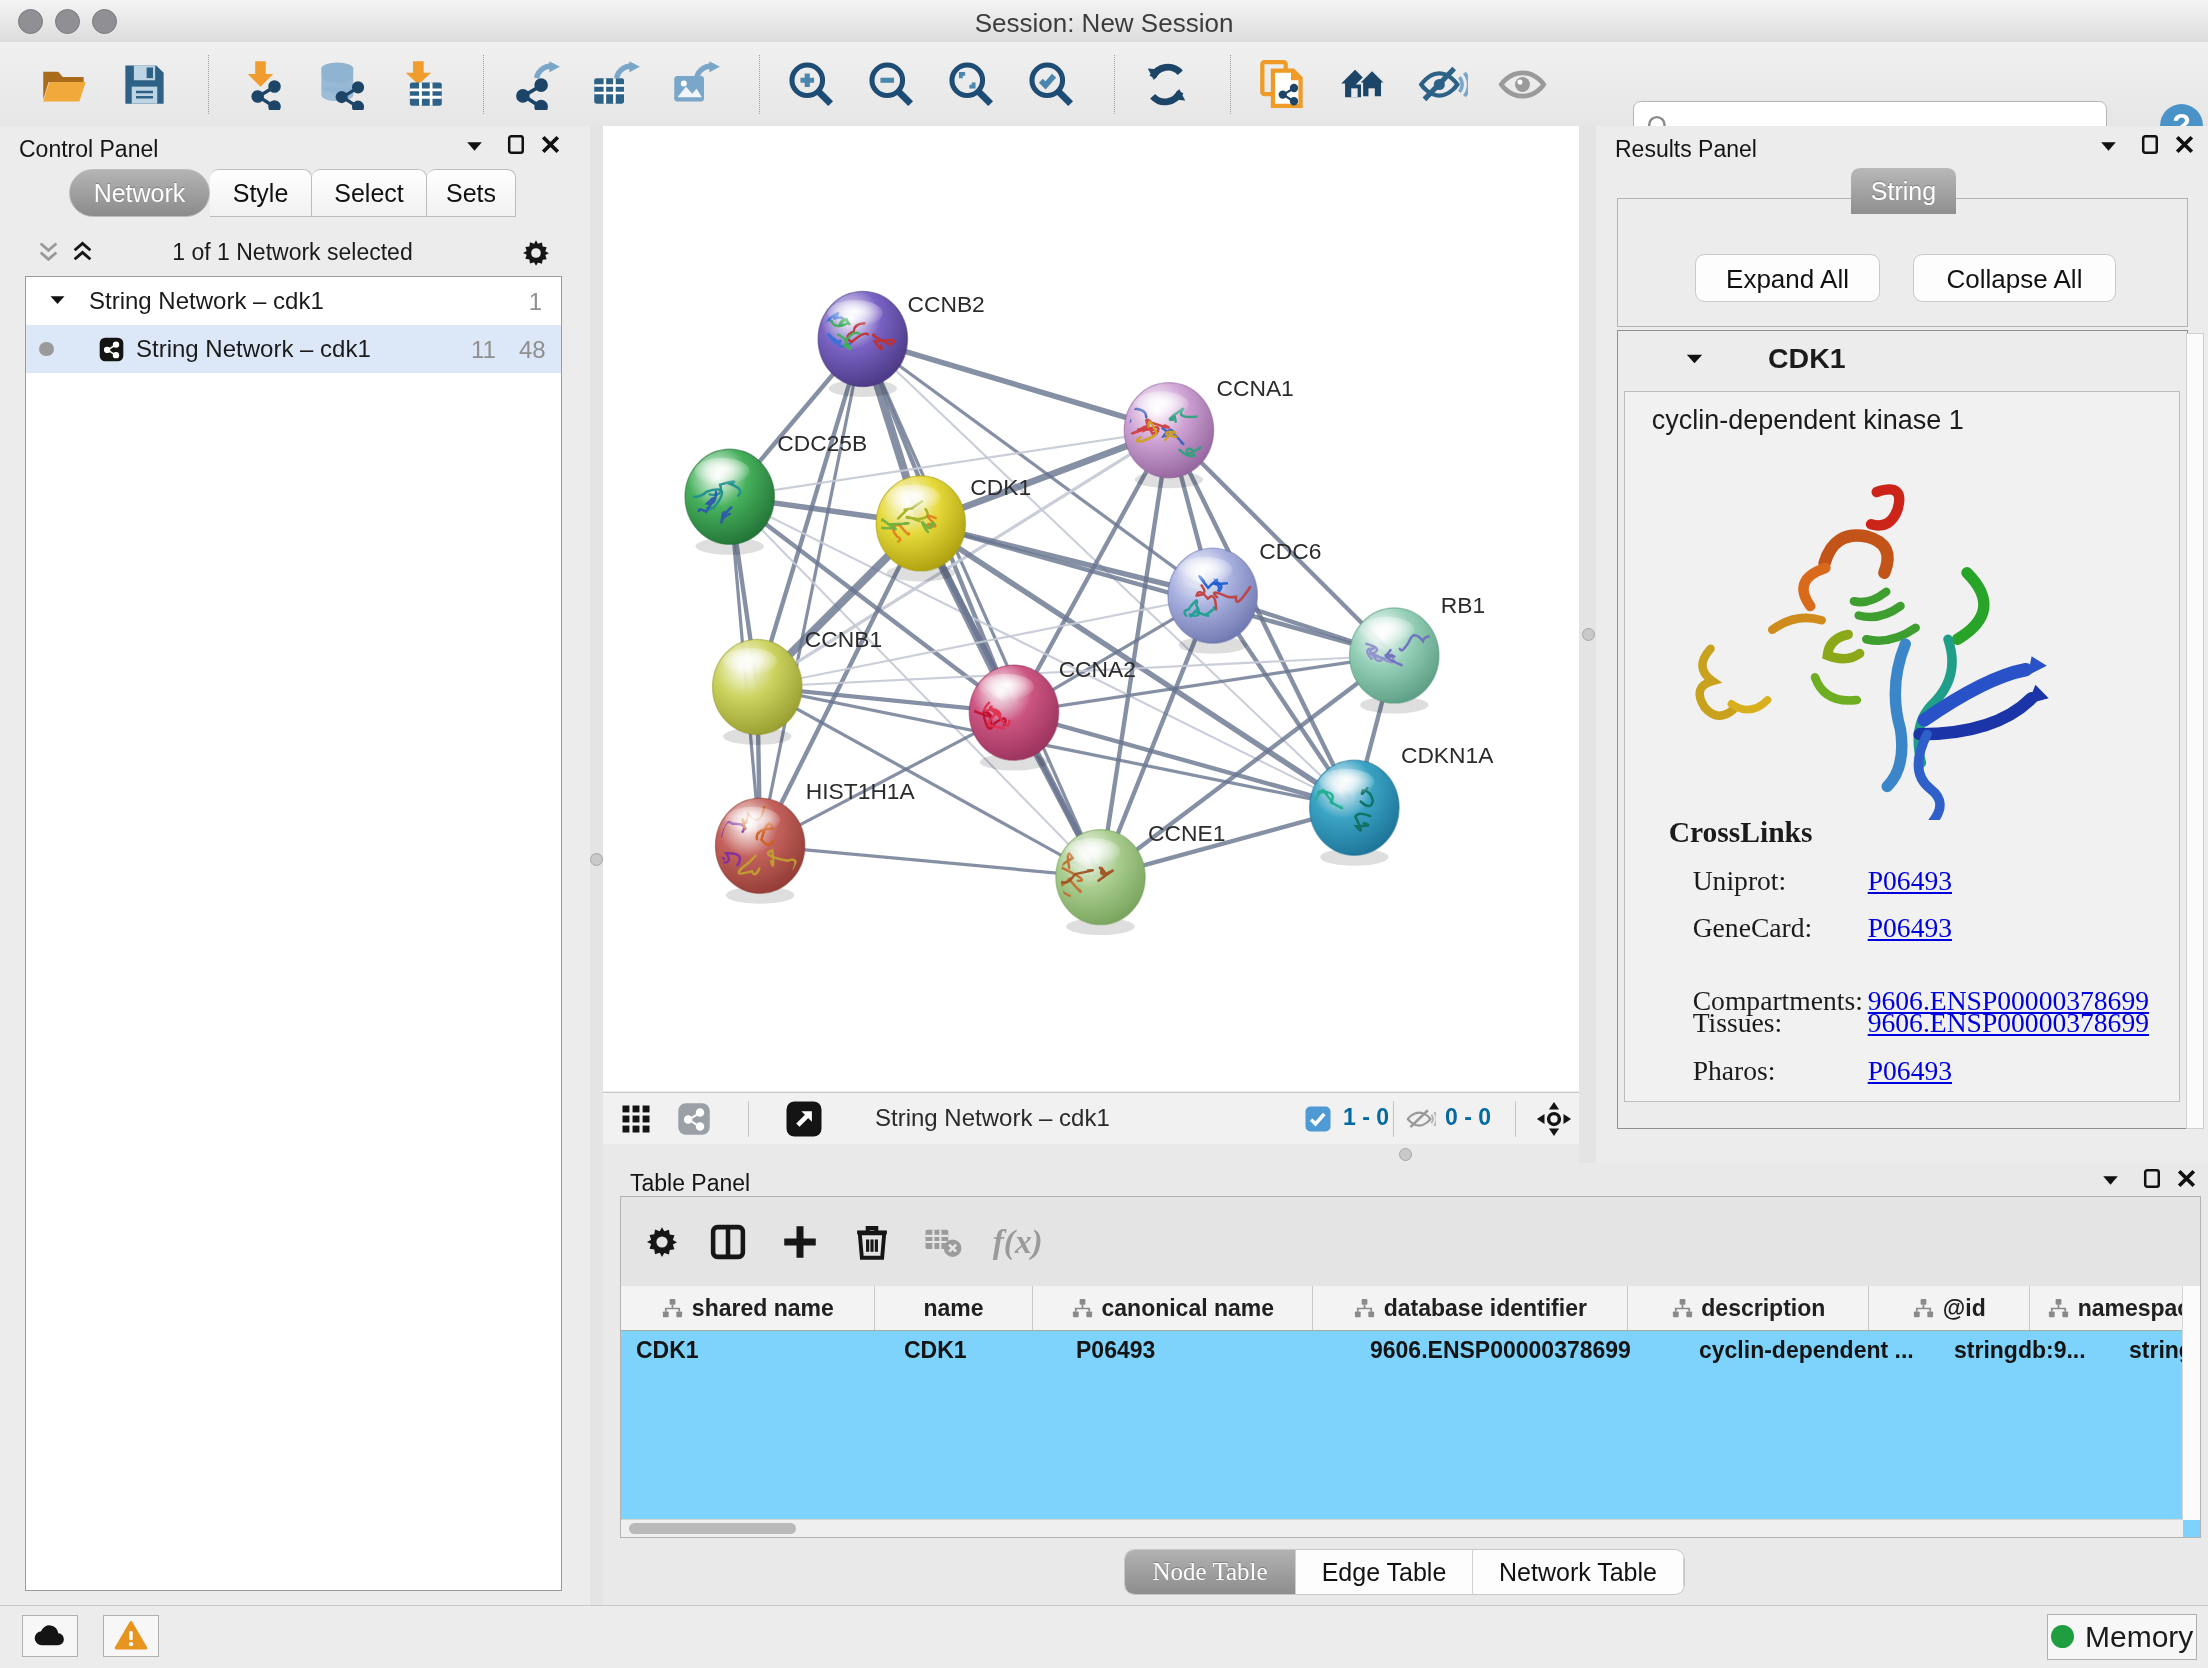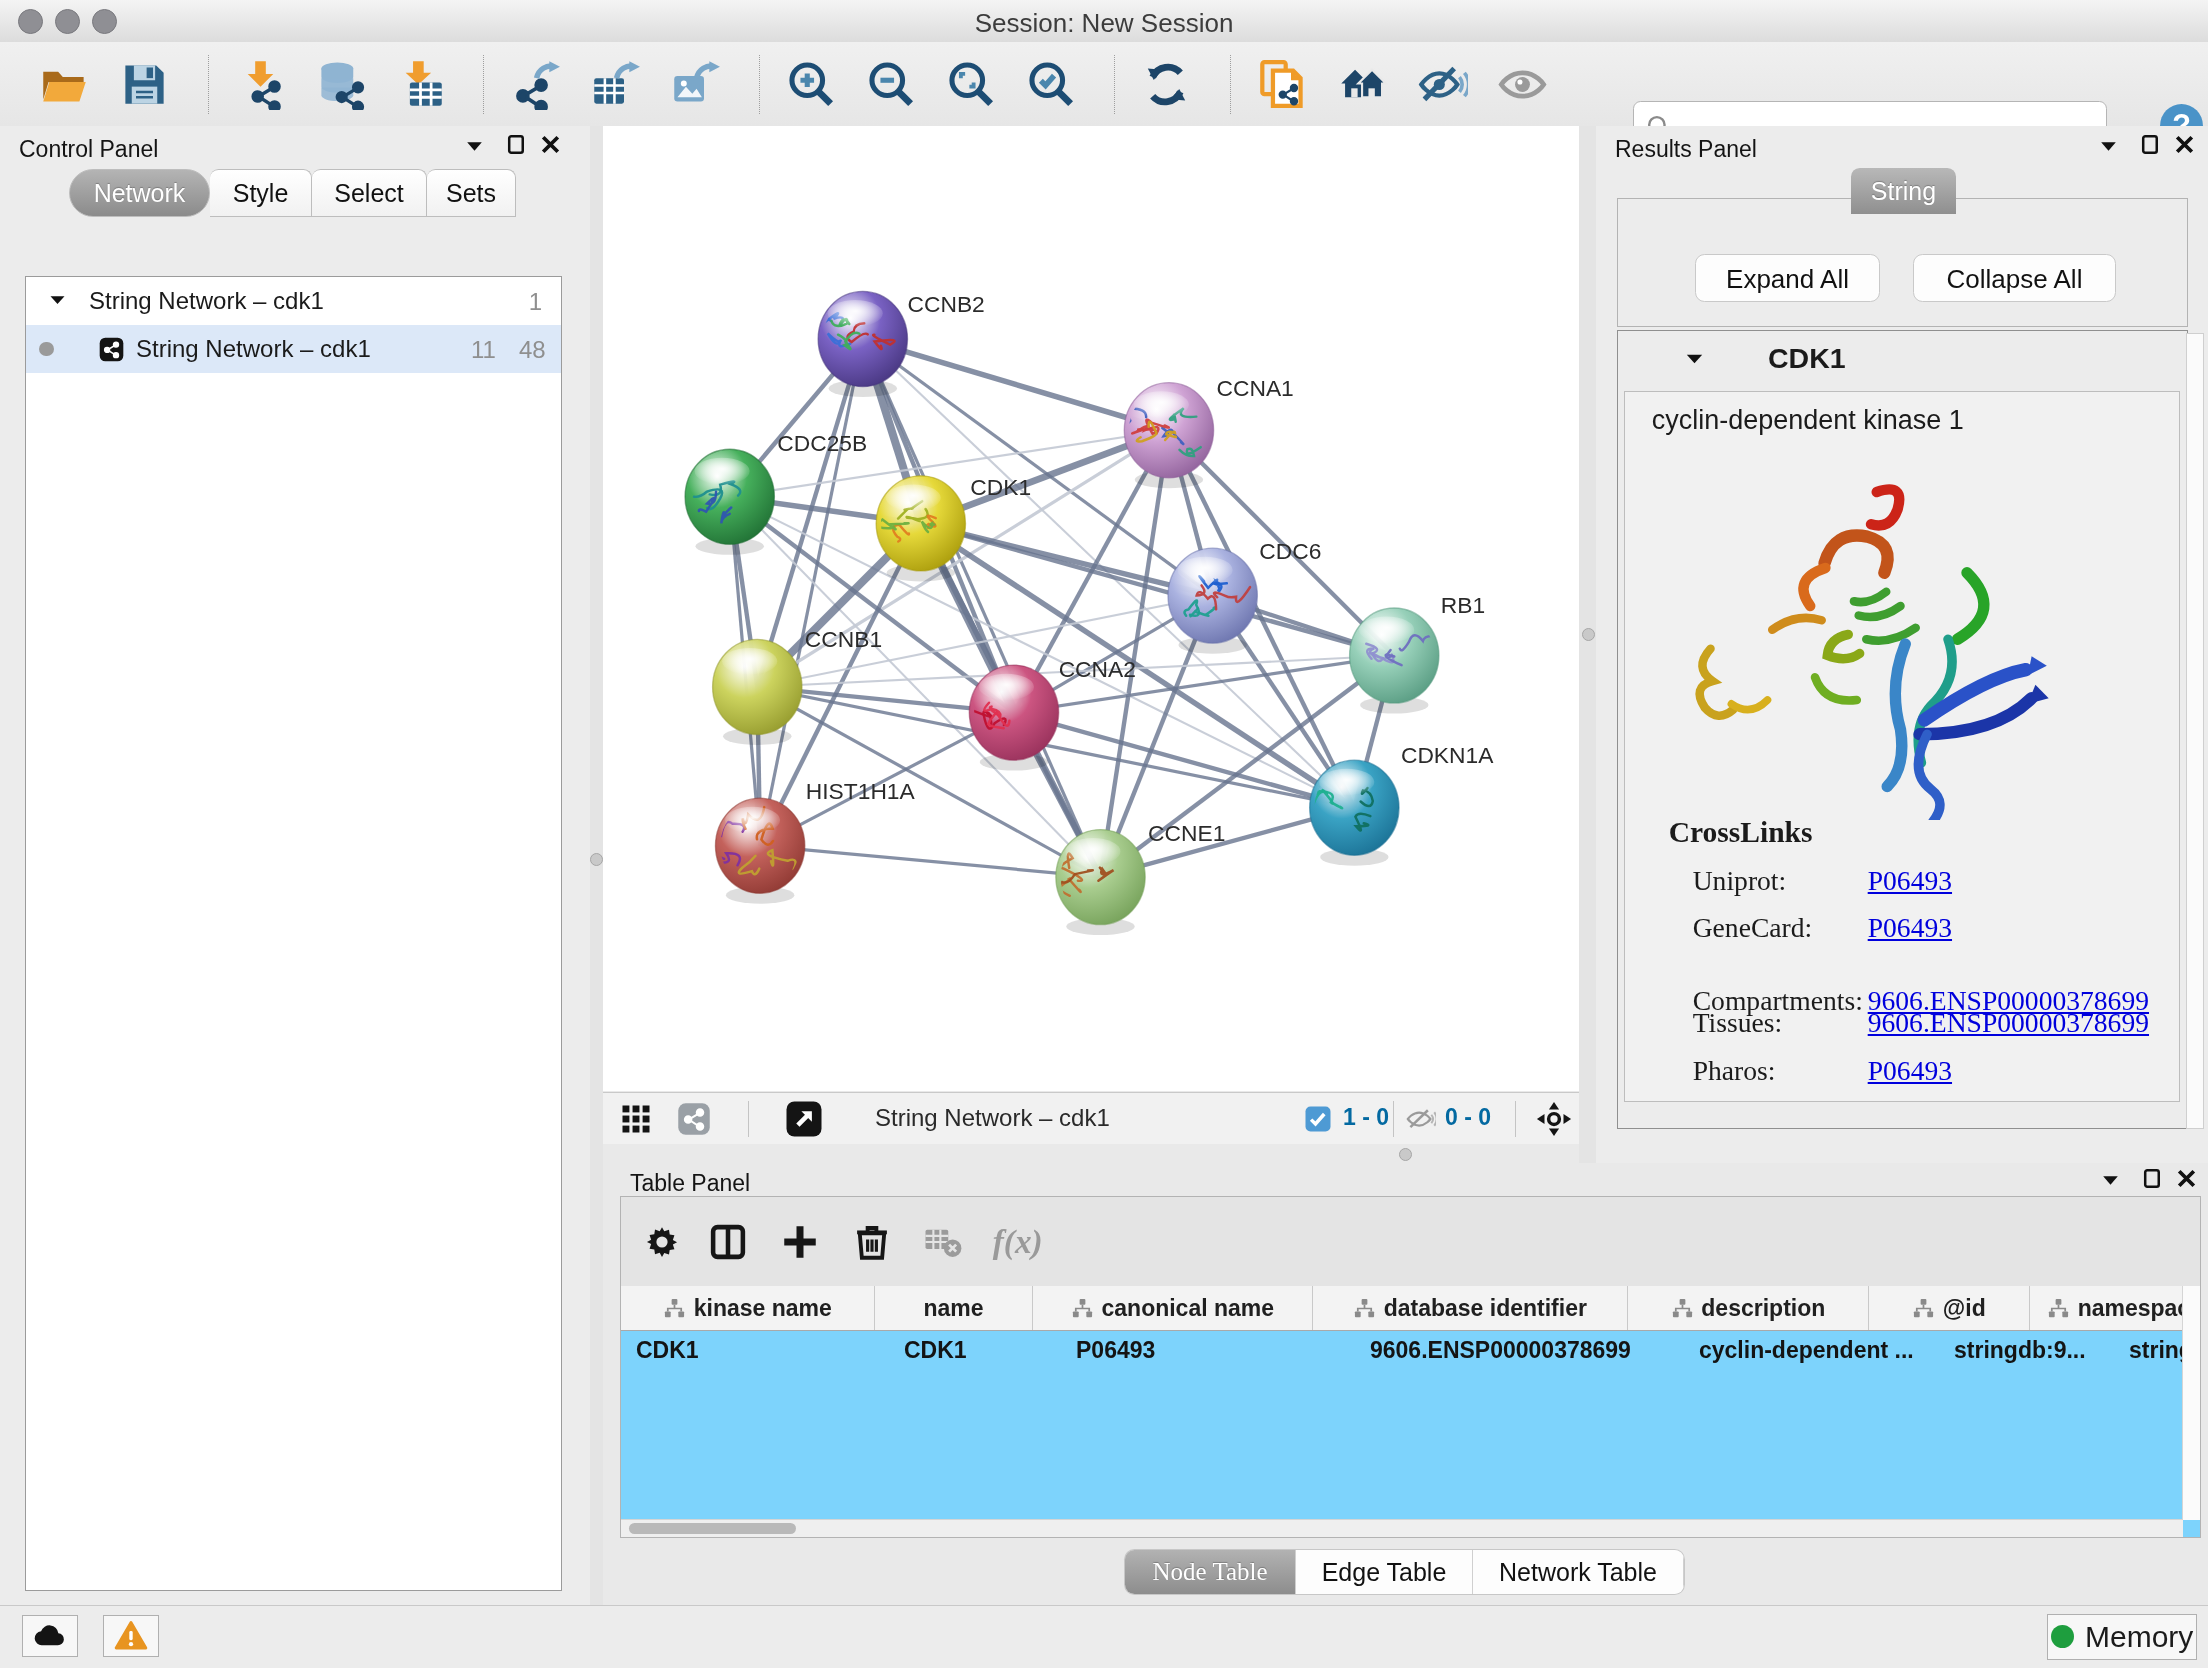--- a/index.html
+++ b/index.html
@@ -307,20 +307,38 @@
           <path d="M5 5l14 14M19 5L5 19" stroke="#111" stroke-width="3.6"></path>
         </svg></span>
 
     <div class="cptabs" id="cp-tabs">
         <div class="cptab sel" style="width: 139px;">Network</div>
         <div class="cptab" style="width: 101px;">Style</div>
         <div class="cptab" style="width: 114px;">Select</div>
         <div class="cptab" style="width: 88px;">Sets</div>
       </div>
 
+    <div class="cpstatus">
+      <span class="winic" style="left:9.5px;top:7.6px">
+        <svg viewBox="0 0 24 24" width="27" height="27" fill="none" stroke="#9a9a9a" stroke-width="2.6">
+            <path d="M5 4l7 6 7-6"></path>
+            <path d="M5 12l7 6 7-6"></path>
+          </svg></span>
+      <span class="winic" style="left:44px;top:7.6px">
+        <svg viewBox="0 0 24 24" width="27" height="27" fill="none" stroke="#161616" stroke-width="2.6">
+            <path d="M5 10l7-6 7 6"></path>
+            <path d="M5 18l7-6 7 6"></path>
+          </svg></span>
+      <div class="lbl">1 of 1 Network selected</div>
+      <span class="winic" style="left:493px;top:3.8px">
+        <svg viewBox="0 0 24 24" width="36" height="36">
+            <path fill="#161616" d="M12 3.5l1.3 2.4 2.7-.9.4 2.7 2.7.4-.9 2.7 2.4 1.3-2.4 1.3.9 2.7-2.7.4-.4 2.7-2.7-.9L12 20.5l-1.3-2.4-2.7.9-.4-2.7-2.7-.4.9-2.7L3.4 12l2.4-1.3-.9-2.7 2.7-.4.4-2.7 2.7.9z"></path>
+            <circle cx="12" cy="12" r="3.2" fill="#ececec"></circle>
+          </svg></span>
+    </div>
 
     <div class="treebox">
       <div class="trow">
         <span style="position:absolute;left:21px;top:12.4px">
           <svg viewBox="0 0 24 24" width="21" height="21">
               <path d="M4 7l8 9 8-9z" fill="#111"></path>
             </svg></span>
         <span style="position:absolute;left:63px;top:9.5px">String Network – cdk1</span>
         <span class="cnt" style="right:19px">1</span>
       </div>
@@ -828,21 +846,21 @@
       <div class="thead" id="tp-cols">
           <div class="th" style="width: 253px;">
             <svg viewBox="0 0 24 24" width="23" height="23">
               <g fill="#8a8a8a">
                 <rect x="9" y="2" width="6" height="6" rx="1"></rect>
                 <rect x="2" y="15" width="6" height="6" rx="1"></rect>
                 <rect x="16" y="15" width="6" height="6" rx="1"></rect>
               </g>
               <path d="M12 8v4M5 15v-3h14v3" stroke="#8a8a8a" stroke-width="1.8" fill="none"></path>
             </svg>
-            <span>kinase name</span>
+            <span>shared name</span>
           </div>
           <div class="th" style="width: 157px;">
             <span>name</span>
           </div>
           <div class="th" style="width: 279px;">
             <svg viewBox="0 0 24 24" width="23" height="23">
               <g fill="#8a8a8a">
                 <rect x="9" y="2" width="6" height="6" rx="1"></rect>
                 <rect x="2" y="15" width="6" height="6" rx="1"></rect>
                 <rect x="16" y="15" width="6" height="6" rx="1"></rect>

